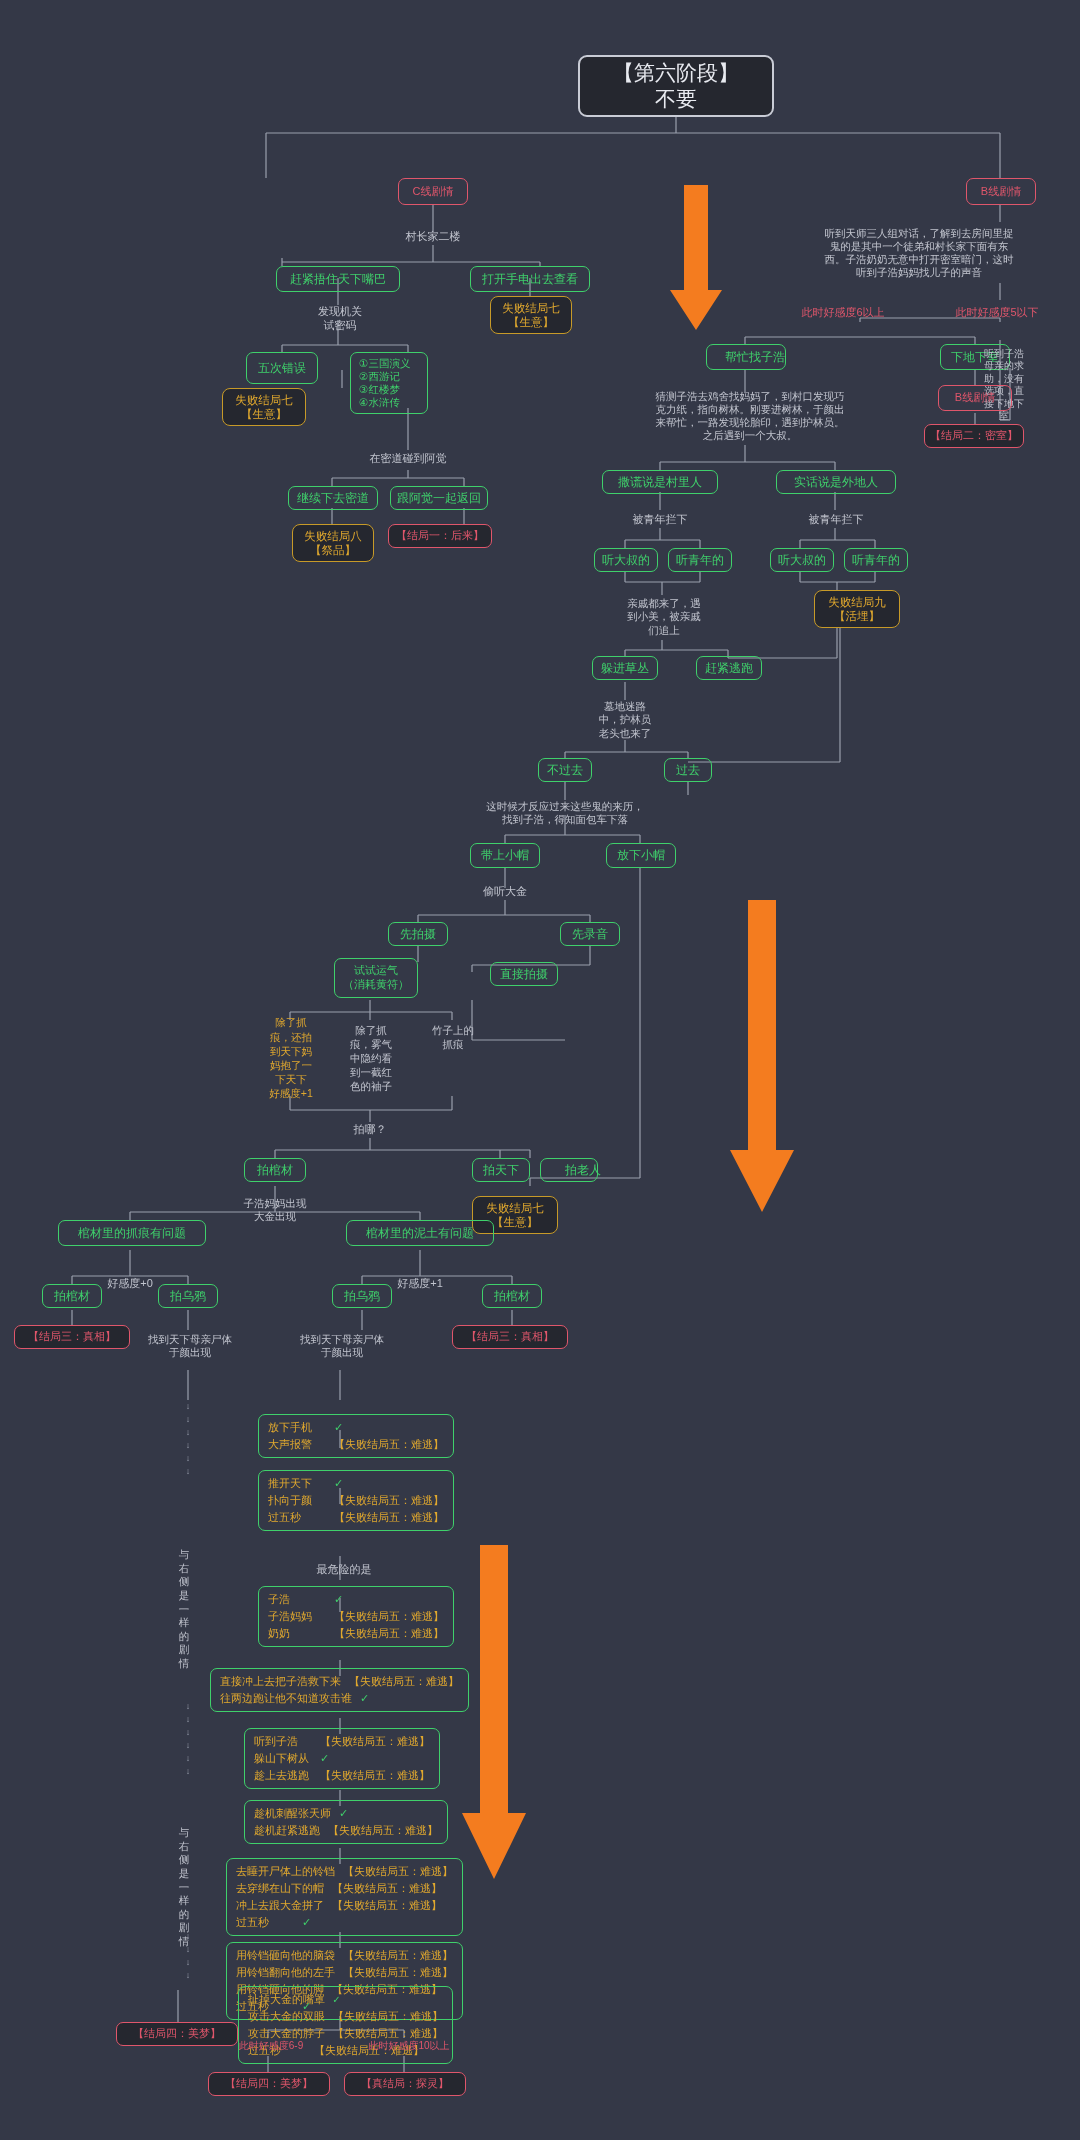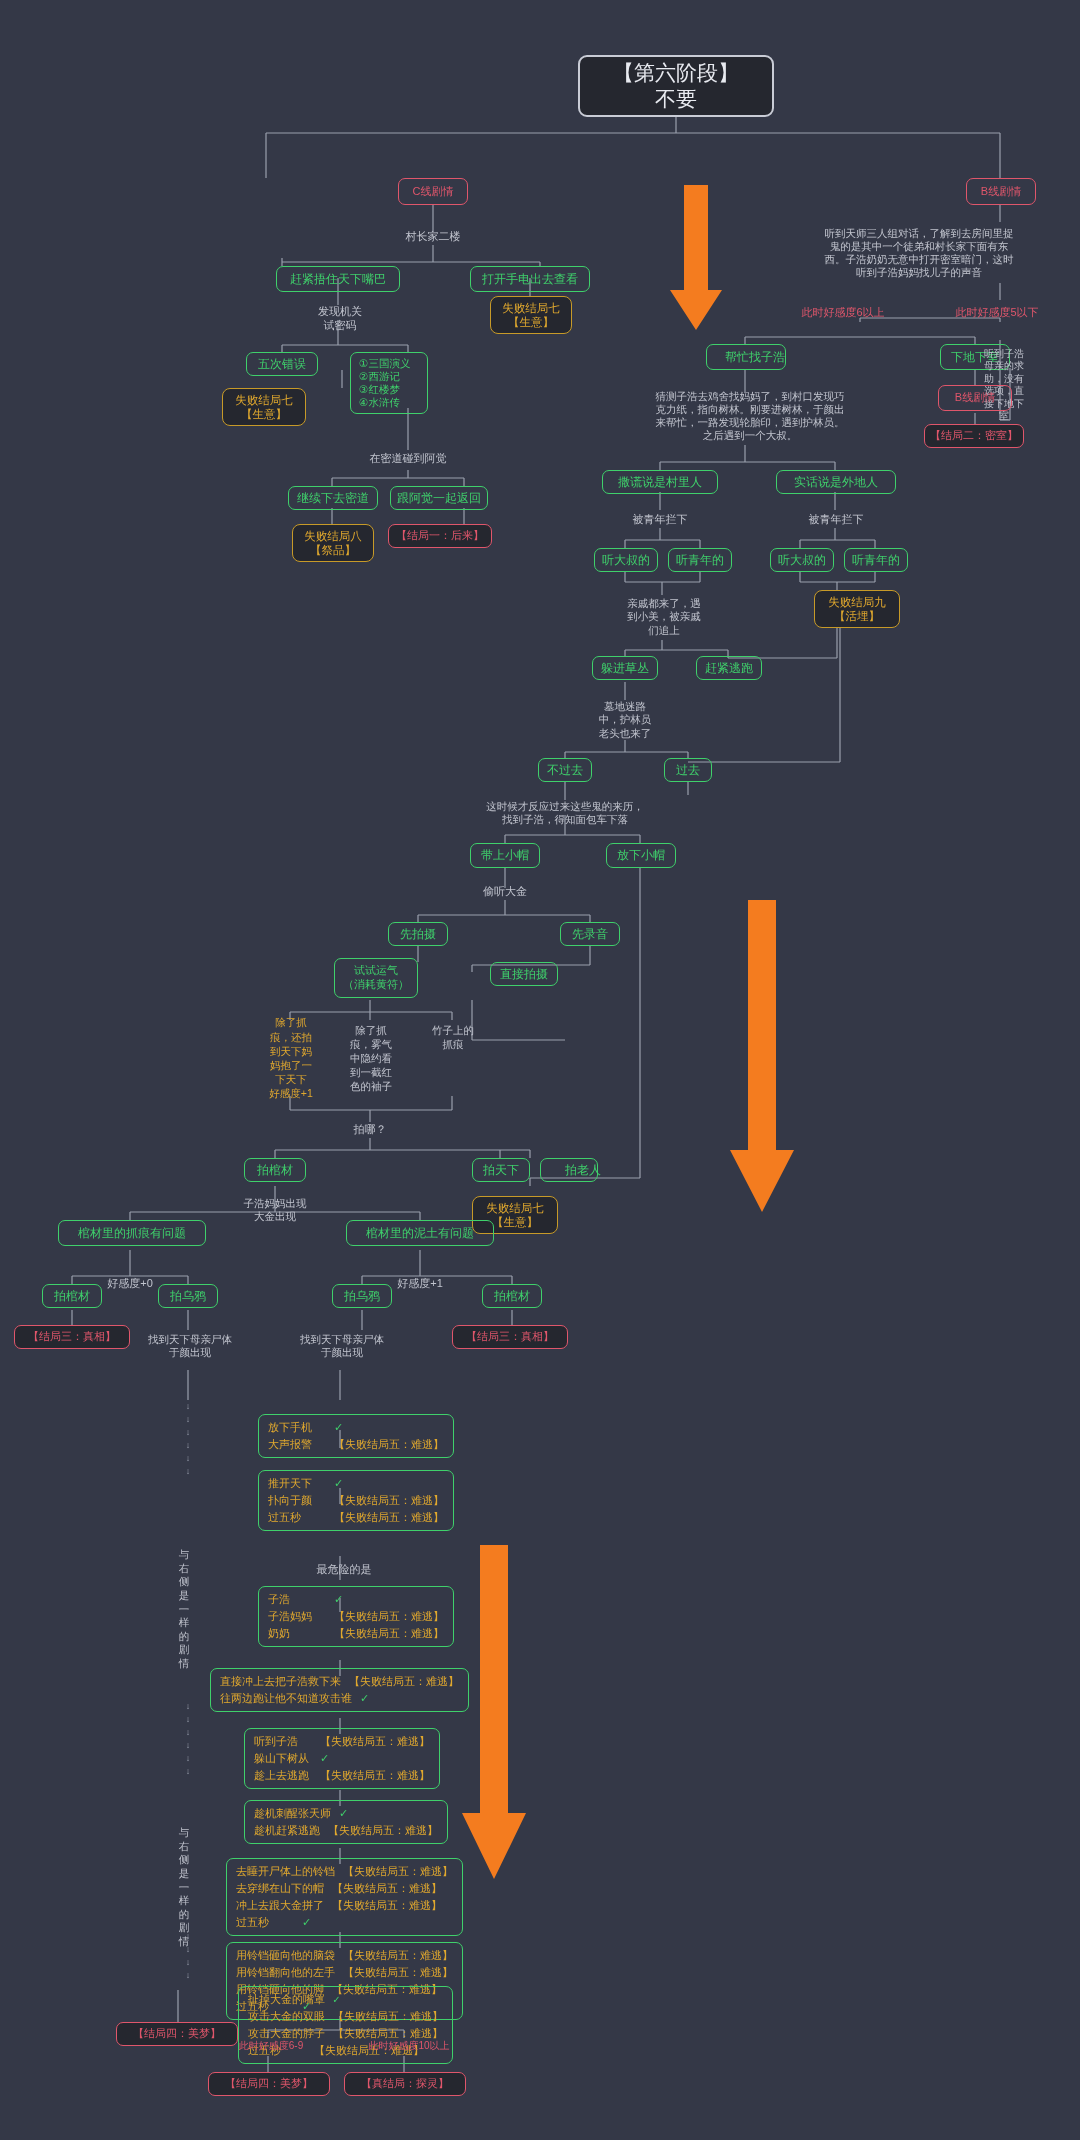--- a/index.html
+++ b/index.html
@@ -206,21 +206,21 @@
 </div>
 
 <div class="node pink" style="left:398px;top:178px;width:70px;height:27px;">C线剧情</div>
 <div class="node plain" style="left:383px;top:228px;width:100px;height:18px;">村长家二楼</div>
 <div class="node green" style="left:276px;top:266px;width:124px;height:26px;">赶紧捂住天下嘴巴</div>
 <div class="node green" style="left:470px;top:266px;width:120px;height:26px;">打开手电出去查看</div>
 <div class="node gold" style="left:490px;top:296px;width:82px;height:38px;">失败结局七
 【生意】</div>
 <div class="node plain" style="left:300px;top:303px;width:80px;height:32px;">发现机关
 试密码</div>
-<div class="node green" style="left:246px;top:352px;width:72px;height:24px;">五次错误</div>
+<div class="node green" style="left:246px;top:352px;width:72px;height:32px;">五次错误</div>
 
 <div class="node gold" style="left:222px;top:388px;width:84px;height:38px;">失败结局七
 【生意】</div>
 <div class="node green" style="left:350px;top:352px;width:78px;height:62px;font-size:10.5px;text-align:left;align-items:flex-start;">①三国演义
 ②西游记
 ③红楼梦
 ④水浒传</div>
 <div class="node plain" style="left:345px;top:450px;width:126px;height:18px;">在密道碰到阿觉</div>
 <div class="node green" style="left:288px;top:486px;width:90px;height:24px;">继续下去密道</div>
 <div class="node green" style="left:390px;top:486px;width:98px;height:24px;">跟阿觉一起返回</div>

